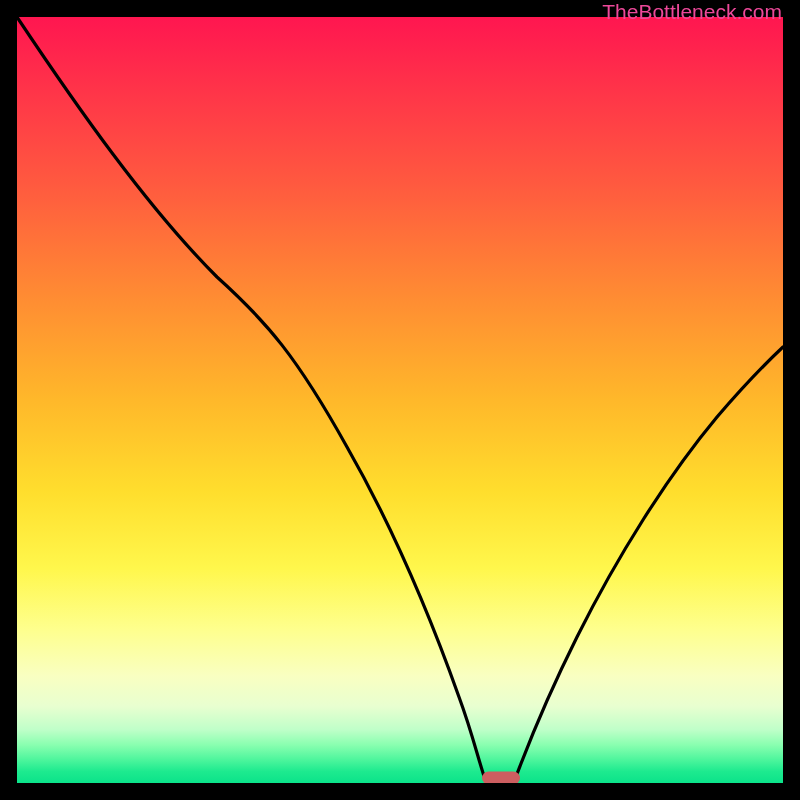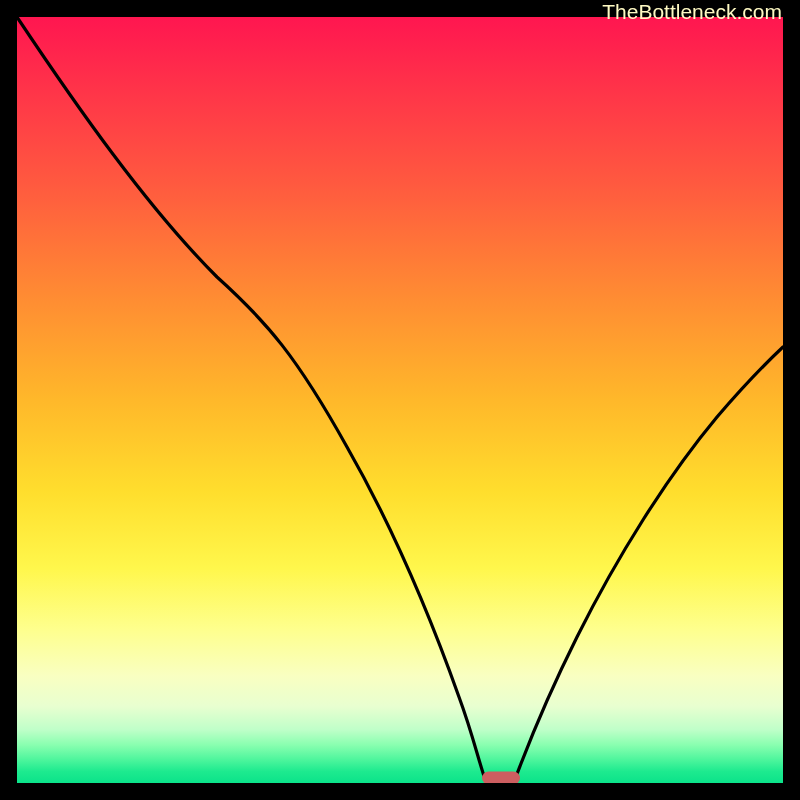--- a/index.html
+++ b/index.html
@@ -64,21 +64,21 @@
     width: 38px;
     height: 13px;
     border-radius: 7px;
     background: #cd5e60;
     transform: translate(-50%, -50%);
   }
   .watermark {
     position: absolute;
     top: 0px;
     right: 18px;
-    color: #fef9c3;
+    color: #ec4899;
     font-size: 21px;
     font-weight: 500;
     letter-spacing: 0px;
     user-select: none;
   }
 </style>
 </head>
 <body>
 
 <div class="frame">

